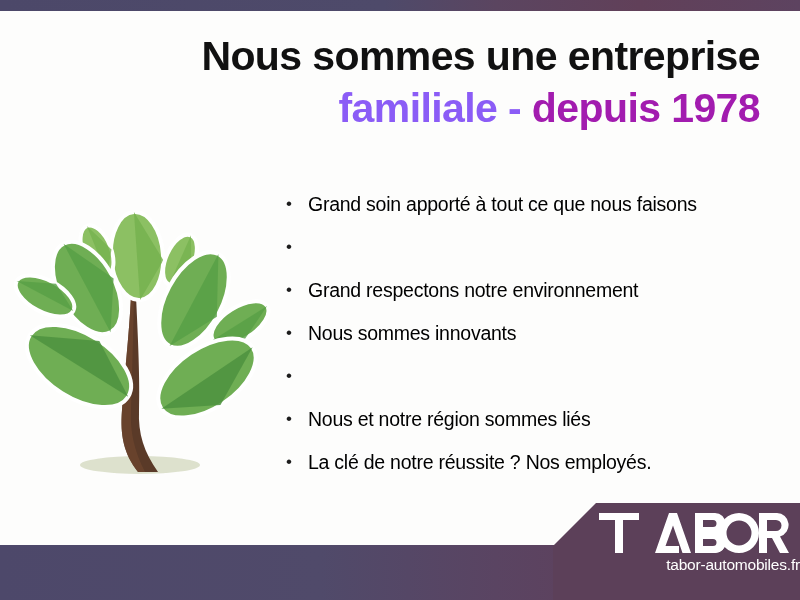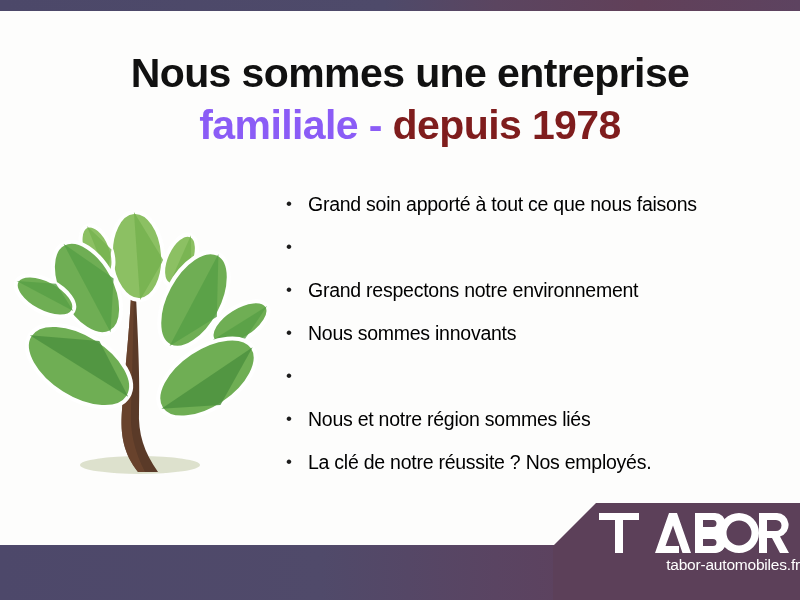--- a/index.html
+++ b/index.html
@@ -20,34 +20,34 @@
   .top-bar {
     position: absolute;
     left: 0; top: 0;
     width: 800px; height: 11px;
     background: linear-gradient(90deg, #4c4869 0%, #4e4a6a 48%, #5b4560 62%, #614059 80%, #5d4360 100%);
   }
 
   
   .title-block {
     position: absolute;
-    left: 60px; top: 50px;
+    left: 60px; top: 33px;
     width: 700px;
-    text-align: center;
+    text-align: right;
     line-height: 1.13;
   }
   .title-line {
     font-size: 41px;
     font-weight: bold;
     letter-spacing: -0.6px;
     color: #111111;
     white-space: nowrap;
   }
   .title-line.second { margin-top: 6px; }
-  .title-accent { color: #7f1d1d; }
+  .title-accent { color: #a21caf; }
   .title-dash { color: #8b5cf6; }
 
   
   .tree-wrap {
     position: absolute;
     left: 12px; top: 188px;
     width: 262px; height: 300px;
   }
   .tree-wrap svg { display: block; }
 

